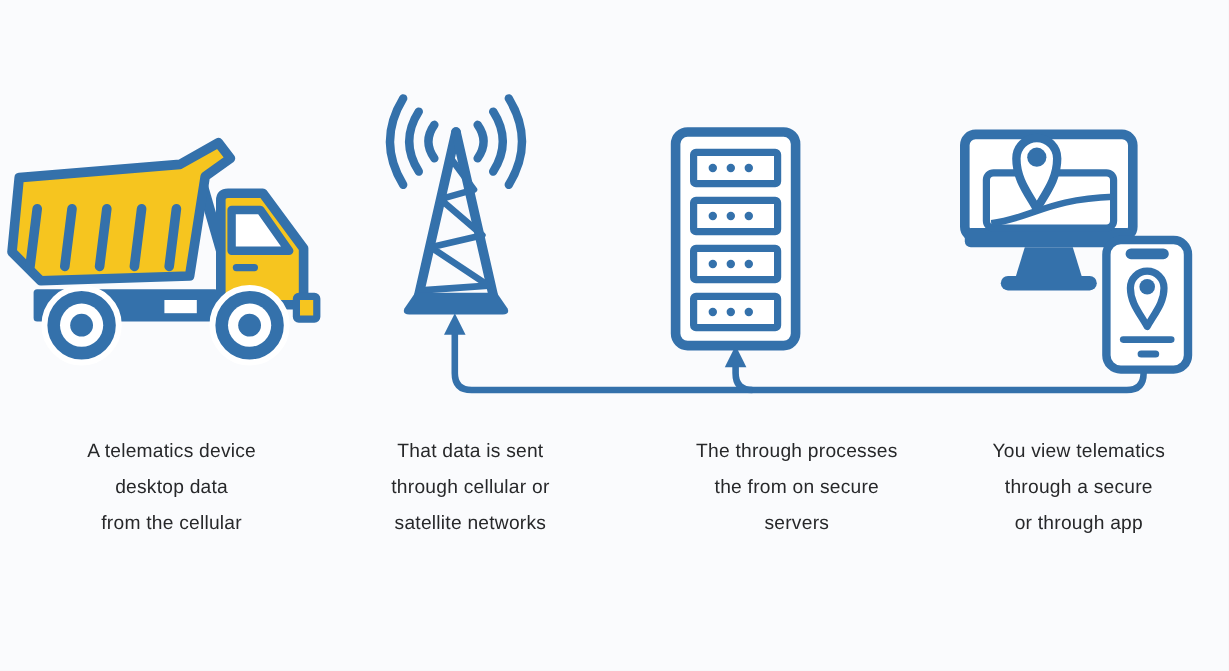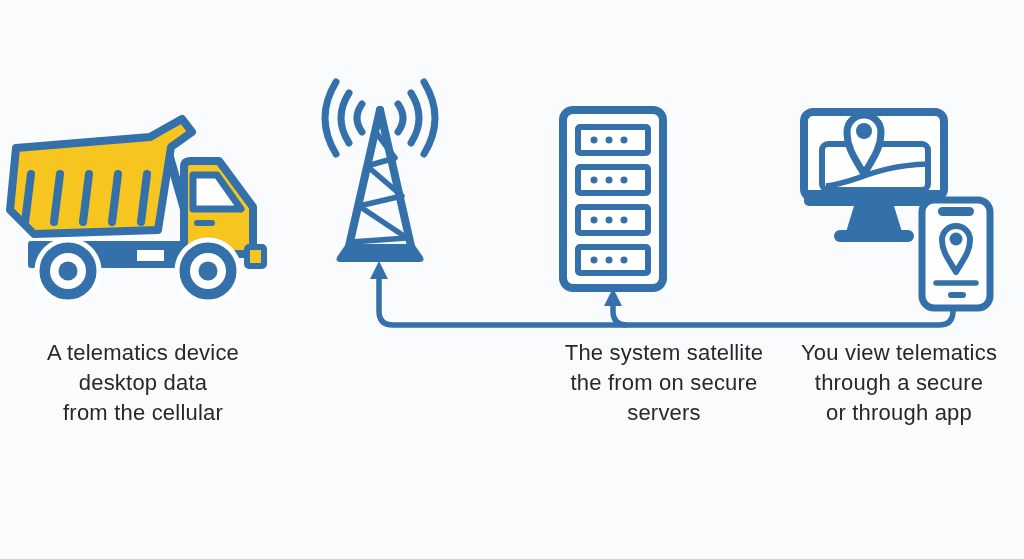--- a/index.html
+++ b/index.html
@@ -6,23 +6,23 @@
     --blue:#3471ab; --yellow:#f6c51f; --text:#27282a; --background:#fafbfd; --white:#ffffff;
   }
   html,body{margin:0;padding:0;}
   body{font-family:"Liberation Sans", sans-serif; background:#e9e9e9;}
   .stage{
     position:relative; width:1024px; height:559px; overflow:hidden;
     background:var(--background,#fafbfd);
   }
   .stage svg{position:absolute; left:0; top:0;}
   .caption{
-    position:absolute; width:250px; top:338px;
+    position:absolute; width:250px; top:362px;
     text-align:center; color:var(--text,#27282a);
-    font-size:22px; line-height:30px; letter-spacing:0.2px;
+    font-size:16px; line-height:30px; letter-spacing:0.2px;
   }
   .caption span{display:block;}
   
   .fb{fill:var(--blue,#3471ab);}
   .fy{fill:var(--yellow,#f6c51f);}
   .fw{fill:var(--white,#ffffff);}
   .fn{fill:none;}
   .sb{stroke:var(--blue,#3471ab);}
   .sw{stroke:var(--white,#ffffff);}
   .rj{stroke-linejoin:round;}
@@ -135,22 +135,27 @@
         <rect class="fb" x="948" y="292" width="18" height="6" rx="3"></rect>
       </g>
     </g>
   </svg>
 
   <div class="caption" style="left:18px">
     <span>A telematics device</span>
     <span>desktop data</span>
     <span>from the cellular</span>
   </div>
+  <div class="caption" style="left:267px">
+    <span>That data is sent</span>
+    <span>through cellular or</span>
+    <span>satellite networks</span>
+  </div>
   <div class="caption" style="left:539px">
-    <span>The system satellite</span>
+    <span>The through processes</span>
     <span>the from on secure</span>
     <span>servers</span>
   </div>
   <div class="caption" style="left:774px">
     <span>You view telematics</span>
     <span>through a secure</span>
     <span>or through app</span>
   </div>
 </div>
 

